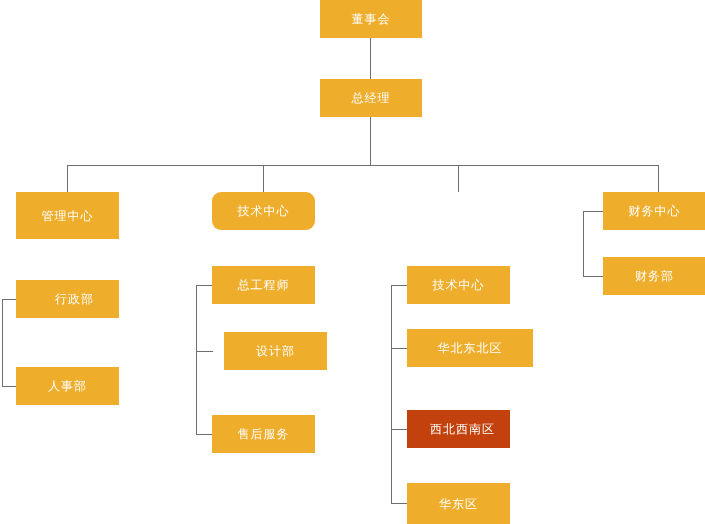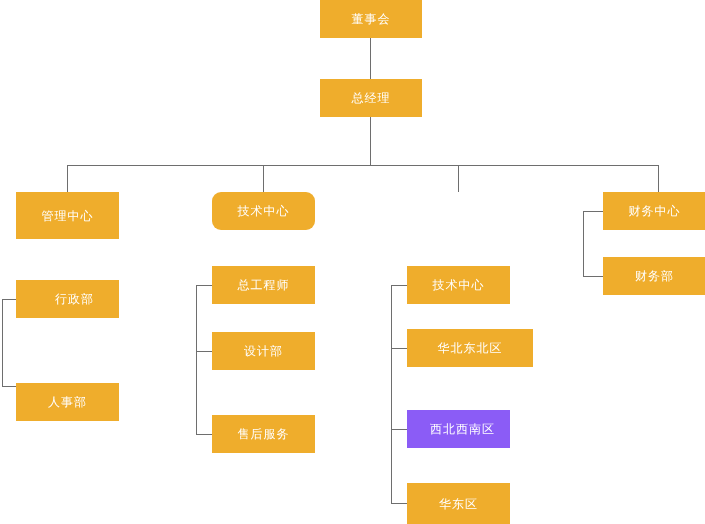--- a/index.html
+++ b/index.html
@@ -90,45 +90,45 @@
 
 
   <div class="node" style="left: 603px; top: 192px; width: 103px; height: 38px; background: rgb(239, 173, 44); color: rgb(255, 255, 255);">
     <span>财务中心</span>
   </div>
 
   <div class="node" style="left: 16px; top: 280px; width: 103px; height: 38px; background: rgb(239, 173, 44); color: rgb(255, 255, 255); padding-left: 14px;">
     <span>行政部</span>
   </div>
 
-  <div class="node" style="left: 16px; top: 367px; width: 103px; height: 38px; background: rgb(239, 173, 44); color: rgb(255, 255, 255); margin-top: 16px;">
+  <div class="node" style="left: 16px; top: 367px; width: 103px; height: 38px; background: rgb(239, 173, 44); color: rgb(255, 255, 255);">
     <span>人事部</span>
   </div>
 
   <div class="node" style="left: 212px; top: 266px; width: 103px; height: 38px; background: rgb(239, 173, 44); color: rgb(255, 255, 255);">
     <span>总工程师</span>
   </div>
 
-  <div class="node" style="left: 212px; top: 332px; width: 103px; height: 38px; background: rgb(239, 173, 44); color: rgb(255, 255, 255);">
+  <div class="node" style="left: 224px; top: 332px; width: 103px; height: 38px; background: rgb(239, 173, 44); color: rgb(255, 255, 255);">
     <span>设计部</span>
   </div>
 
   <div class="node" style="left: 212px; top: 415px; width: 103px; height: 38px; background: rgb(239, 173, 44); color: rgb(255, 255, 255);">
     <span>售后服务</span>
   </div>
 
   <div class="node" style="left: 407px; top: 266px; width: 103px; height: 38px; background: rgb(239, 173, 44); color: rgb(255, 255, 255);">
     <span>技术中心</span>
   </div>
 
   <div class="node" style="left: 407px; top: 329px; width: 126px; height: 38px; background: rgb(239, 173, 44); color: rgb(255, 255, 255);">
     <span>华北东北区</span>
   </div>
 
-  <div class="node" style="left: 407px; top: 410px; width: 103px; height: 38px; background: #8b5cf6; color: rgb(255, 255, 255); padding-left: 8px;">
+  <div class="node" style="left: 407px; top: 410px; width: 103px; height: 38px; background: #c2410c; color: rgb(255, 255, 255); padding-left: 8px;">
     <span>西北西南区</span>
   </div>
 
   <div class="node" style="left: 407px; top: 483px; width: 103px; height: 41px; background: rgb(239, 173, 44); color: rgb(255, 255, 255);">
     <span>华东区</span>
   </div>
 
   <div class="node" style="left: 603px; top: 257px; width: 103px; height: 38px; background: rgb(239, 173, 44); color: rgb(255, 255, 255);">
     <span>财务部</span>
   </div>

